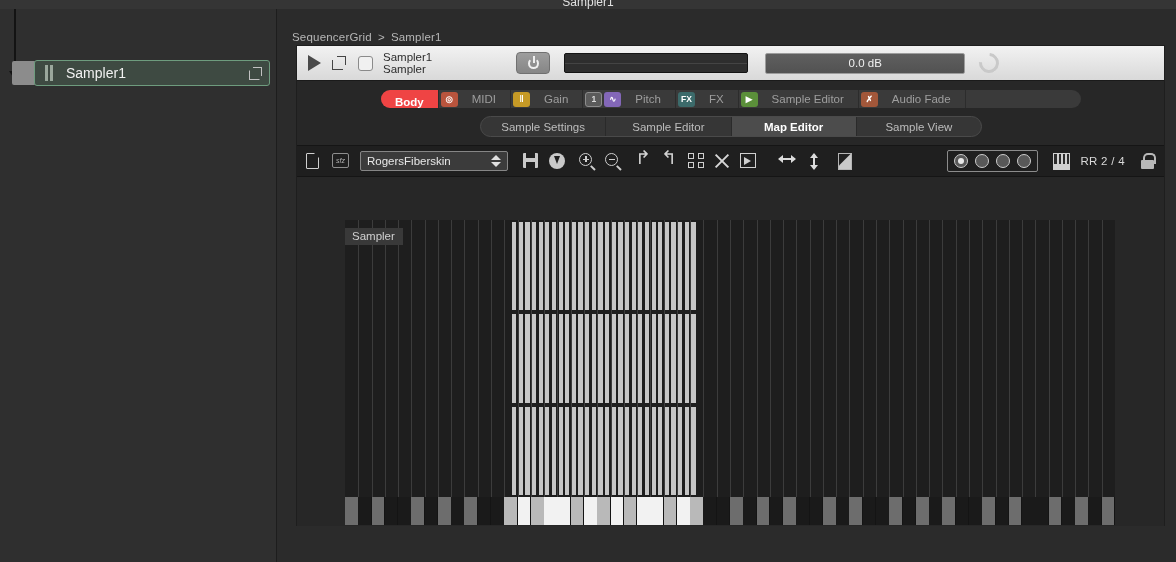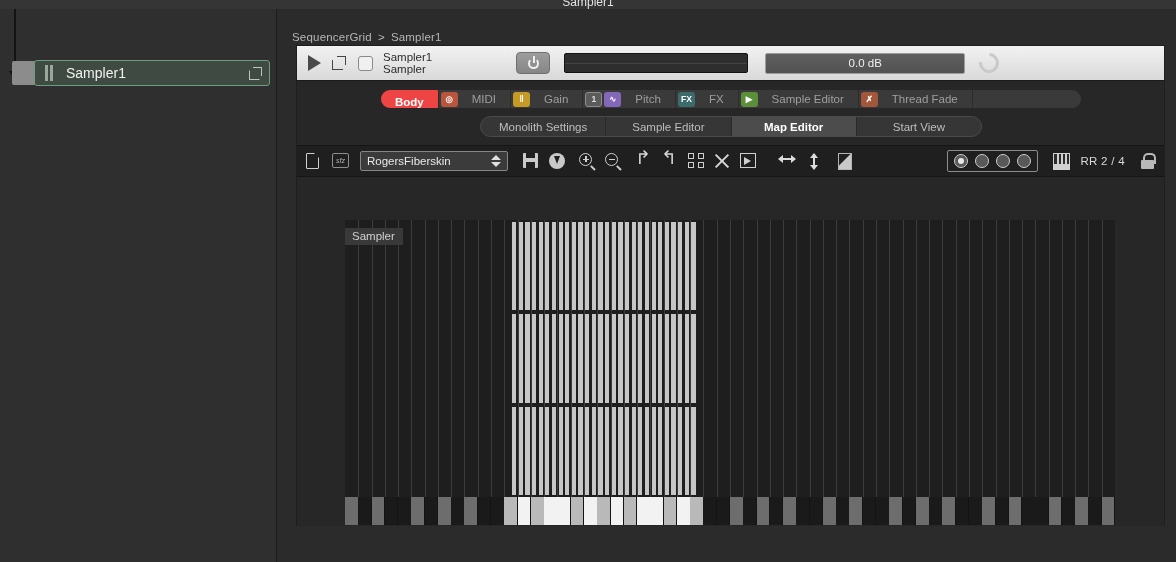--- a/index.html
+++ b/index.html
@@ -396,29 +396,29 @@
         <div class="modtab">
           <span class="mbadge teal">FX</span>
           <span class="lbl">FX</span>
         </div>
         <div class="modtab">
           <span class="mbadge green">▶</span>
           <span class="lbl">Sample Editor</span>
         </div>
         <div class="modtab">
           <span class="mbadge brown">✗</span>
-          <span class="lbl">Thread Fade</span>
+          <span class="lbl">Audio Fade</span>
         </div>
       </div>
 
       <div class="subtabs">
-        <div class="subtab">Monolith Settings</div>
+        <div class="subtab">Sample Settings</div>
         <div class="subtab">Sample Editor</div>
         <div class="subtab active">Map Editor</div>
-        <div class="subtab">Start View</div>
+        <div class="subtab">Sample View</div>
       </div>
 
       <div class="etoolbar">
         <div class="tbtn">
             <div class="ico-page"></div>
           </div>
         <div class="tbtn">
             <div class="ico-fx">sfz</div>
           </div>
 

